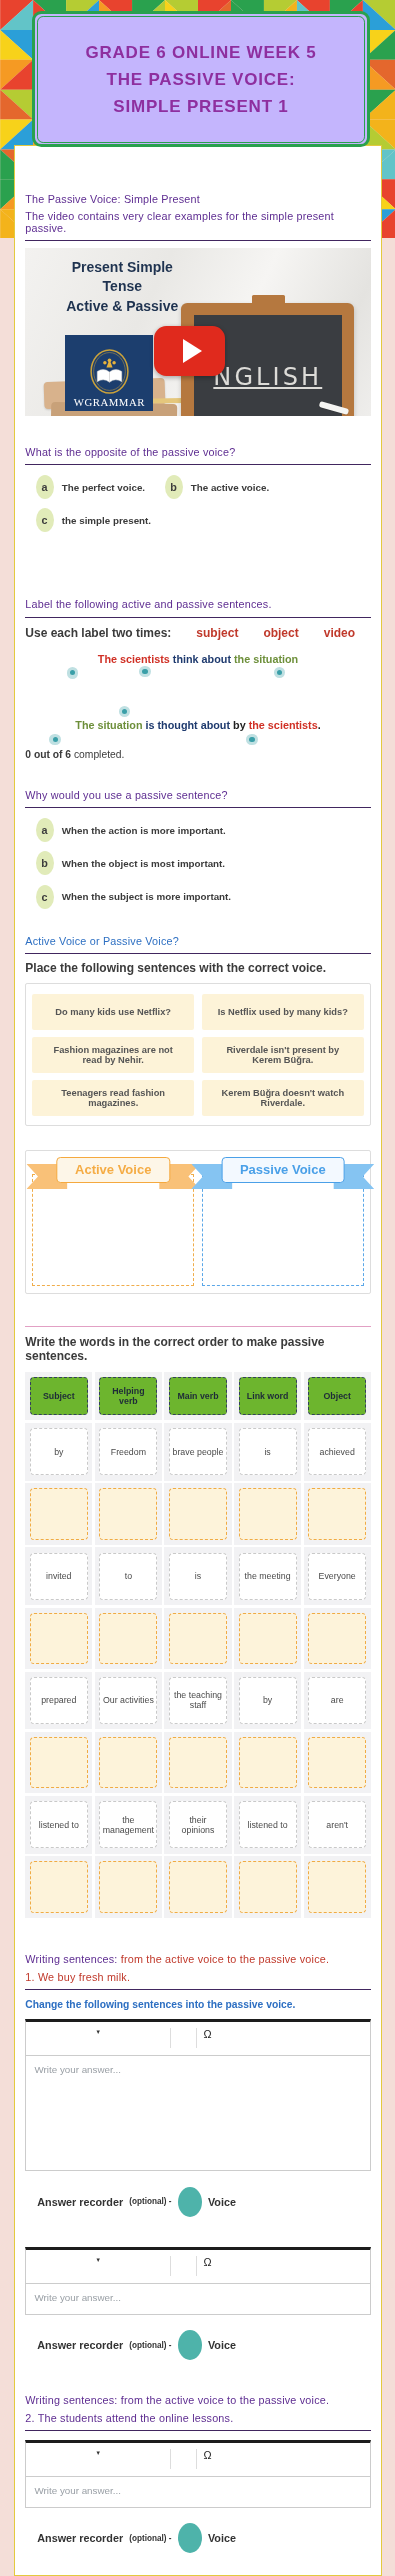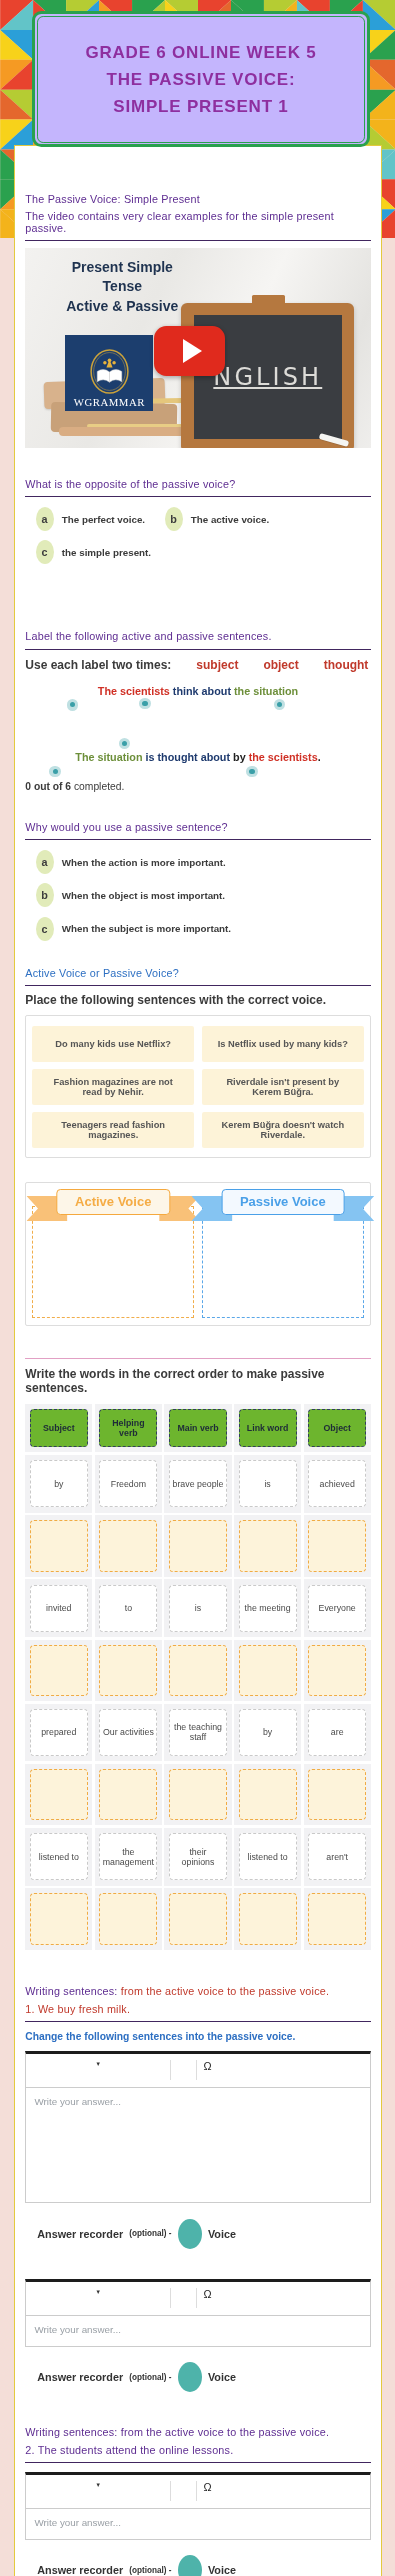--- a/index.html
+++ b/index.html
@@ -12,21 +12,21 @@
   .main-title{color:#8e2f9f;font-size:17px;font-weight:bold;letter-spacing:0.8px;line-height:1.6;}
   .main-card{position:relative;z-index:3;margin:145px 14px 23px;background:#fff;border:1.5px solid #e3ca3e;
     padding:47px 10.3px 21.6px;}
   .hw{color:#5e2d91;font-size:10.8px;letter-spacing:0.2px;}
   .hw-blue{color:#2d6fc2;}
   .hw-red{color:#c0392b;}
   .sec-hr{border:none;border-top:1px solid #41265f;margin:6.2px 0 0 0;}
   .sec-hr.pink{border-top-color:#e2a0c4;}
   .bold-dark{color:#3b3b3b;font-weight:bold;font-size:12px;}
   
-  .video{position:relative;height:200px;margin-top:6.2px;overflow:hidden;
+  .video{position:relative;height:168px;margin-top:6.2px;overflow:hidden;
     background:linear-gradient(115deg,#f3f2f0 0%,#e9e8e5 35%,#f6f5f3 60%,#e4e3e0 85%,#efeeec 100%);}
   .v-title{position:absolute;top:10.3px;left:25px;width:144px;text-align:center;color:#1f3350;font-weight:bold;font-size:14px;line-height:1.4;}
   .v-logo{position:absolute;left:40px;top:87px;width:88px;height:76px;background:#1c3e6e;
     display:flex;flex-direction:column;align-items:center;justify-content:flex-end;padding-bottom:2.6px;box-sizing:border-box;}
   .v-logo-text{color:#fff;font-family:"Liberation Serif",serif;font-weight:normal;font-size:10.8px;letter-spacing:0.5px;}
   .v-play{position:absolute;left:129px;top:78px;width:71px;height:50px;background:#e02a1d;border-radius:12.4px;
     display:flex;align-items:center;justify-content:center;box-shadow:0 1.5px 4.1px rgba(0,0,0,.28);z-index:5;cursor:pointer;}
   .v-play .tri{width:0;height:0;border-left:19.6px solid #fff;border-top:12px solid transparent;border-bottom:12px solid transparent;margin-left:5.2px;}
   .v-board{position:absolute;left:156px;top:55px;width:173px;height:149px;background:#b5783f;border-radius:6.2px;
     padding:12.4px;box-sizing:border-box;box-shadow:0 2.1px 5.2px rgba(0,0,0,.18);}
@@ -377,21 +377,21 @@
       </div>
     </div>
 
     <div class="sec-label">
       <div class="hw">Label the following active and passive sentences.</div>
       <hr class="sec-hr">
       <div class="labels-row">
         <span class="bold-dark">Use each label two times:</span>
         <span class="label-chip">subject</span>
         <span class="label-chip">object</span>
-        <span class="label-chip">thought</span>
+        <span class="label-chip">video</span>
       </div>
       <div class="sent">
         <span class="c-red">The scientists</span>
         <span class="c-navy">think about</span>
         <span class="c-green">the situation</span>
       </div>
       <div class="dots-row">
         <span class="dot" style="left:12%;top:2.1px;"></span>
         <span class="dot" style="left:33%;top:1px;"></span>
         <span class="dot" style="left:72%;top:1.5px;"></span>

